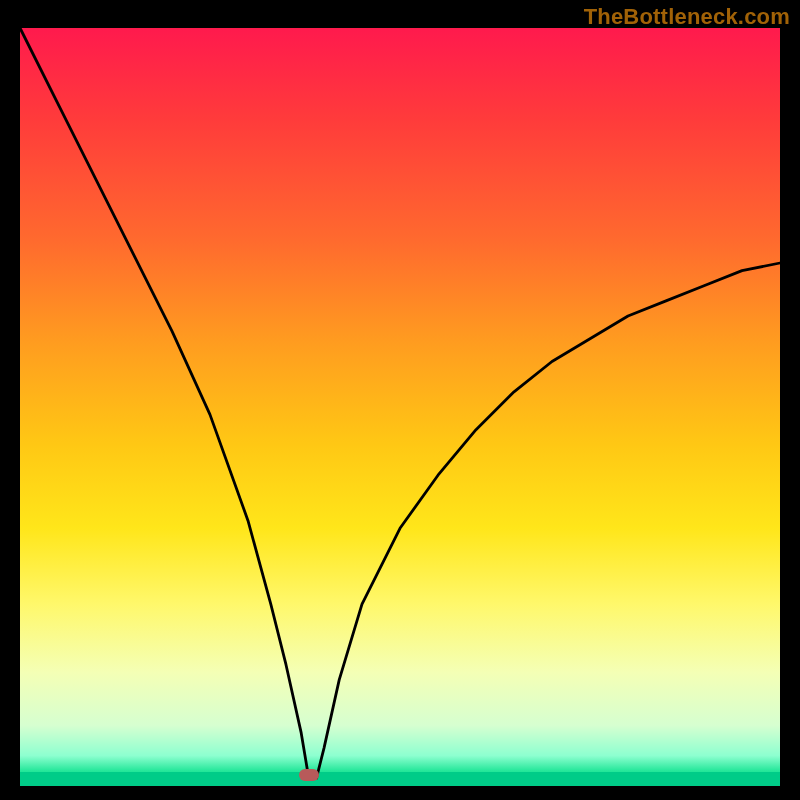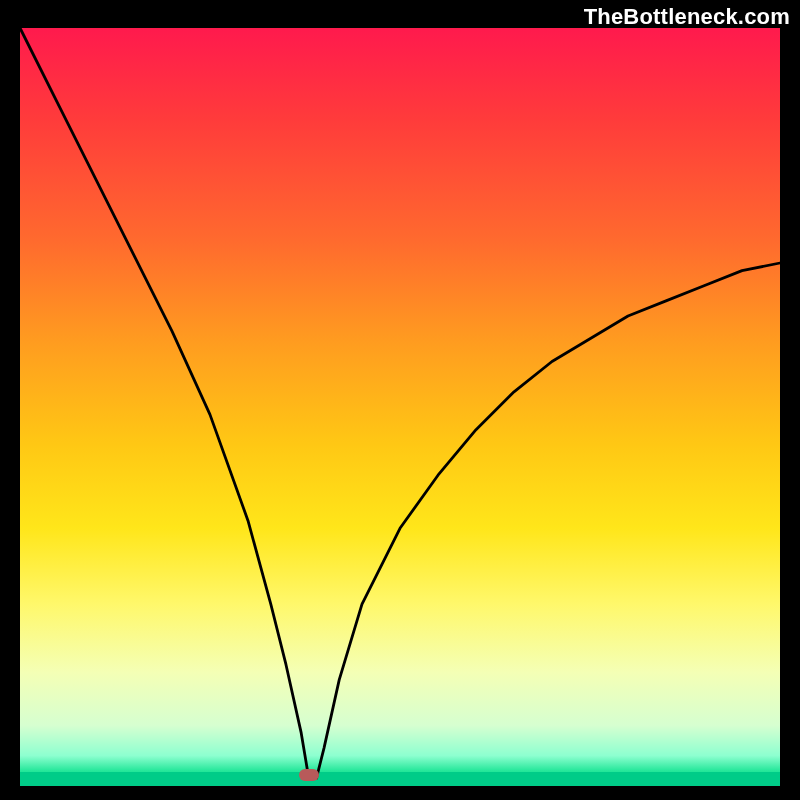--- a/index.html
+++ b/index.html
@@ -14,21 +14,21 @@
   .frame {
     position: relative;
     width: 800px;
     height: 800px;
     background: #000;
   }
   .watermark {
     position: absolute;
     top: 4px;
     right: 10px;
-    color: #ffffff;
+    color: #a16207;
     font-size: 22px;
     font-weight: 600;
     letter-spacing: 0.2px;
     user-select: none;
   }
   .plot-area {
     position: absolute;
     left: 20px;
     top: 28px;
     width: 760px;

